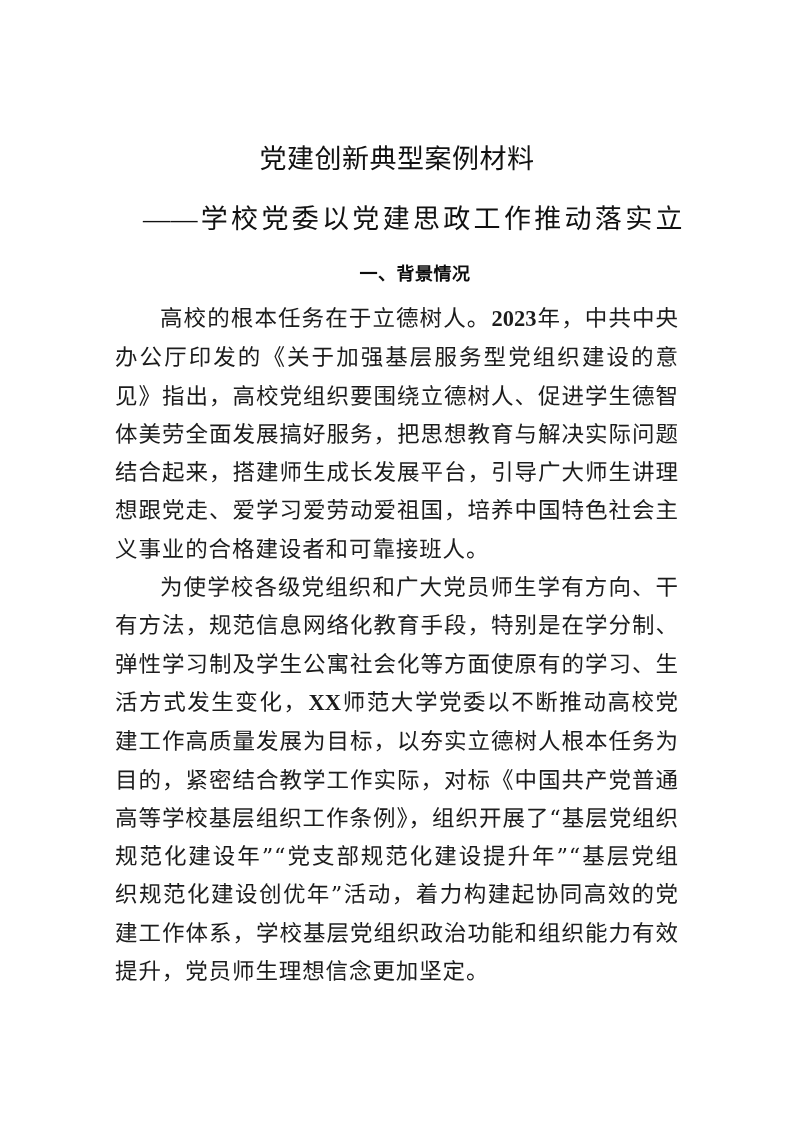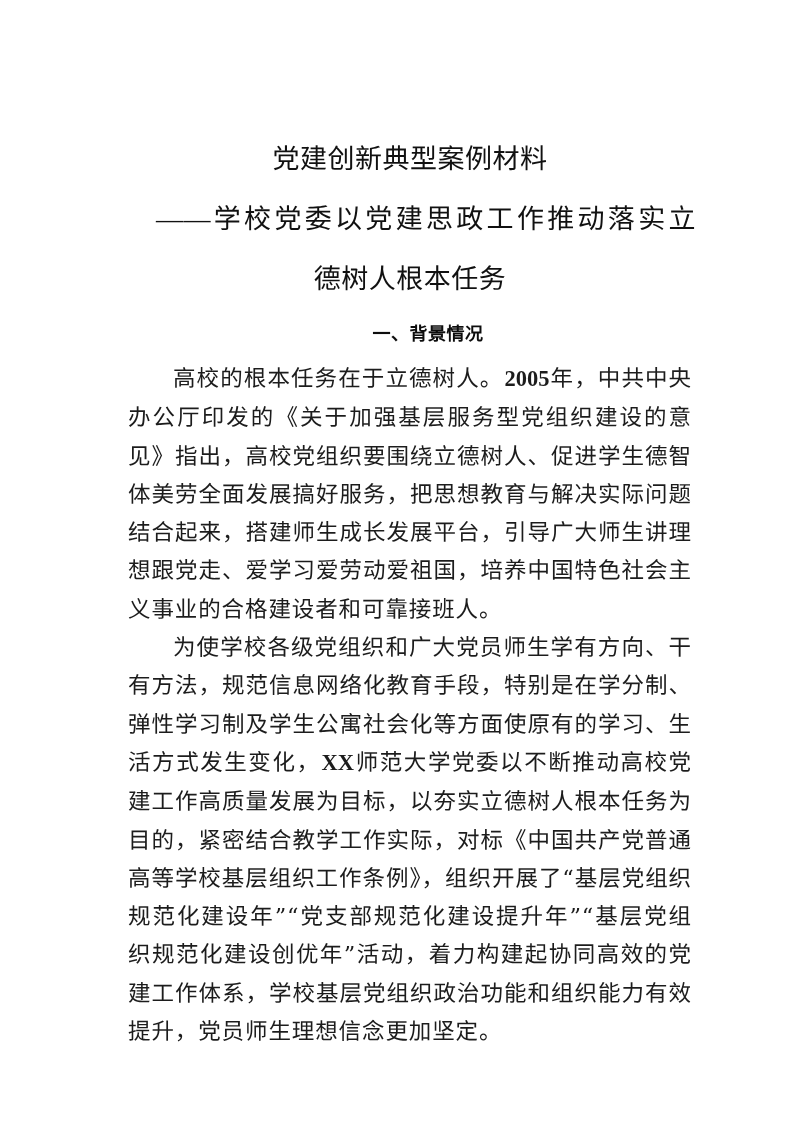--- a/index.html
+++ b/index.html
@@ -20,21 +20,21 @@
 
   .page {
     position: absolute;
     inset: 0;
     background: #ffffff;
   }
 
   
   .content {
     position: absolute;
-    left: 128px;
+    left: 115px;
     top: 0;
     width: 564px;
   }
 
   
   .doc-title {
     margin: 0;
     padding: 0;
     font-weight: normal;
     font-size: 27px;
@@ -95,22 +95,21 @@
 </head>
 <body>
 
 <div class="page">
   <div class="content">
 
     <h1 class="doc-title title-line-1">党建创新典型案例材料</h1>
 
     <h1 class="doc-title title-line-2">——学校党委以党建思政工作推动落实立</h1>
 
-    <h1 class="doc-title title-line-3">德树人根本任务</h1>
 
     <h2 class="section-heading">一、背景情况</h2>
 
-    <p class="body-par">高校的根本任务在于立德树人。<span class="lat">2005</span>年，中共中央办公厅印发的《关于加强基层服务型党组织建设的意见》指出，高校党组织要围绕立德树人、促进学生德智体美劳全面发展搞好服务，把思想教育与解决实际问题结合起来，搭建师生成长发展平台，引导广大师生讲理想跟党走、爱学习爱劳动爱祖国，培养中国特色社会主义事业的合格建设者和可靠接班人。</p>
+    <p class="body-par">高校的根本任务在于立德树人。<span class="lat">2023</span>年，中共中央办公厅印发的《关于加强基层服务型党组织建设的意见》指出，高校党组织要围绕立德树人、促进学生德智体美劳全面发展搞好服务，把思想教育与解决实际问题结合起来，搭建师生成长发展平台，引导广大师生讲理想跟党走、爱学习爱劳动爱祖国，培养中国特色社会主义事业的合格建设者和可靠接班人。</p>
 
     <p class="body-par">为使学校各级党组织和广大党员师生学有方向、干有方法，规范信息网络化教育手段，特别是在学分制、弹性学习制及学生公寓社会化等方面使原有的学习、生活方式发生变化，<span class="lat">XX</span>师范大学党委以不断推动高校党建工作高质量发展为目标，以夯实立德树人根本任务为目的，紧密结合教学工作实际，对标《中国共产党普通高等学校基层组织工作条例》，组织开展了“基层党组织规范化建设年”“党支部规范化建设提升年”“基层党组织规范化建设创优年”活动，着力构建起协同高效的党建工作体系，学校基层党组织政治功能和组织能力有效提升，党员师生理想信念更加坚定。</p>
 
   </div>
 </div>
 
 </body></html>

